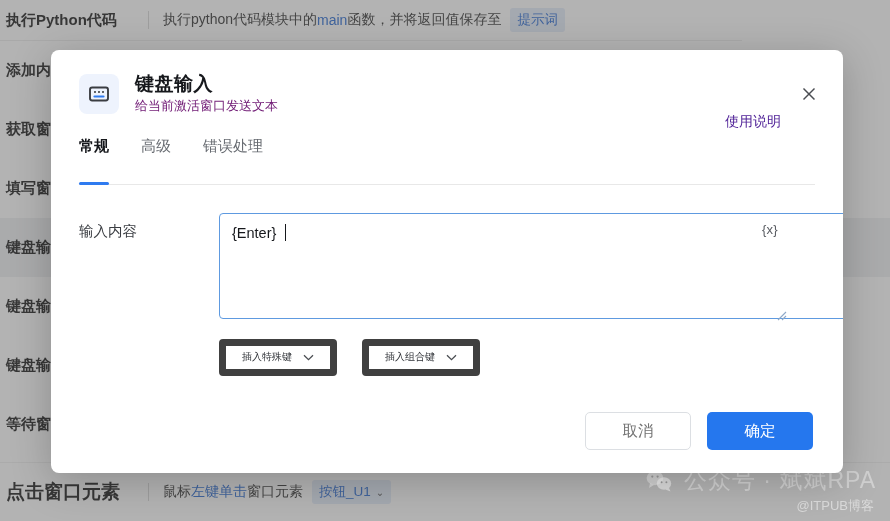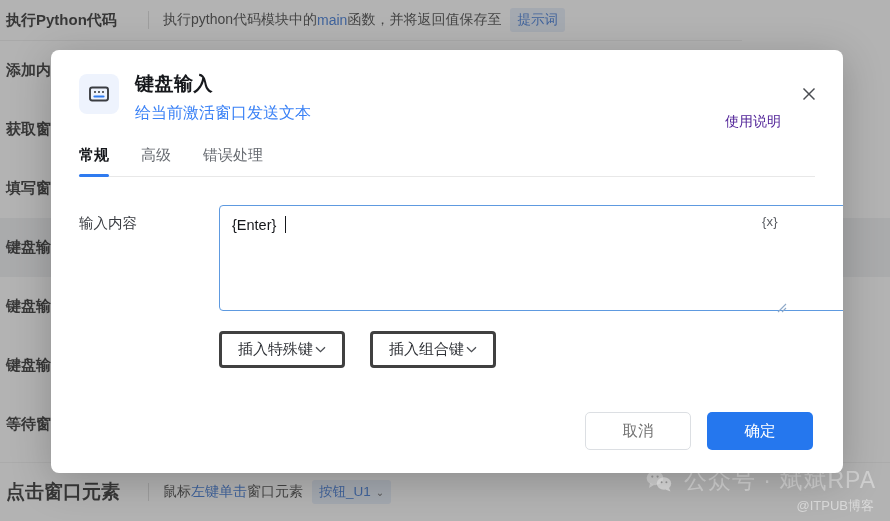--- a/index.html
+++ b/index.html
@@ -124,22 +124,21 @@
     flex: none;
     margin-top: 2px;
   }
   .dlg-title-wrap { margin-left: 16px; padding-top: 0px; }
   .dlg-title {
     font-size: 19px; font-weight: bold; color: #16181c;
     line-height: 1.3;
     letter-spacing: 0.5px;
   }
   .dlg-subtitle {
-    font-size: 16px; color: #3b82f6;
-    margin-top: 6px;
+    font-size: 13px; color: #701a75;
   }
   .dlg-help-link {
     position: absolute; right: 62px; top: 63px;
     font-size: 14px; color: #4c1d95;
     cursor: pointer;
   }
   .dlg-close {
     position: absolute; right: 22px; top: 32px;
     width: 24px; height: 24px;
     display: flex; align-items: center; justify-content: center;
@@ -148,21 +147,21 @@
 
   .dlg-tabs {
     margin: 22px 28px 0 28px;
     border-bottom: 1px solid #e8e8e8;
     display: flex;
     gap: 32px;
     position: relative;
   }
   .dlg-tab {
     font-size: 15px; color: #666a70;
-    padding-bottom: 11px;
+    padding-bottom: 28px;
     cursor: pointer;
     position: relative;
   }
   .dlg-tab.active {
     color: #16181c; font-weight: bold;
   }
   .dlg-tab.active::after {
     content: "";
     position: absolute;
     left: 0; right: 0; bottom: -1px;
@@ -220,27 +219,27 @@
     cursor: pointer;
   }
 
   .insert-row {
     margin-left: 140px;
     margin-top: 16px;
     display: flex;
     gap: 25px;
   }
   .dd-btn {
-    border: 3px solid #404040;
+    border: 7px solid #404040;
     border-radius: 4px;
     background: #ffffff;
     height: 37px;
     padding: 0 16px;
-    display: flex; align-items: center; gap: 2px;
-    font-size: 15px; color: #2e3136;
+    display: flex; align-items: center; gap: 11px;
+    font-size: 10px; color: #2e3136;
     cursor: pointer;
     font-family: "Liberation Sans", "DejaVu Sans", sans-serif;
   }
   .dd-btn .chev-ico { display: block; }
 
   .dlg-footer {
     position: absolute;
     left: 0; right: 0; bottom: 0;
     height: 84px;
     display: flex; align-items: center; justify-content: flex-end;

